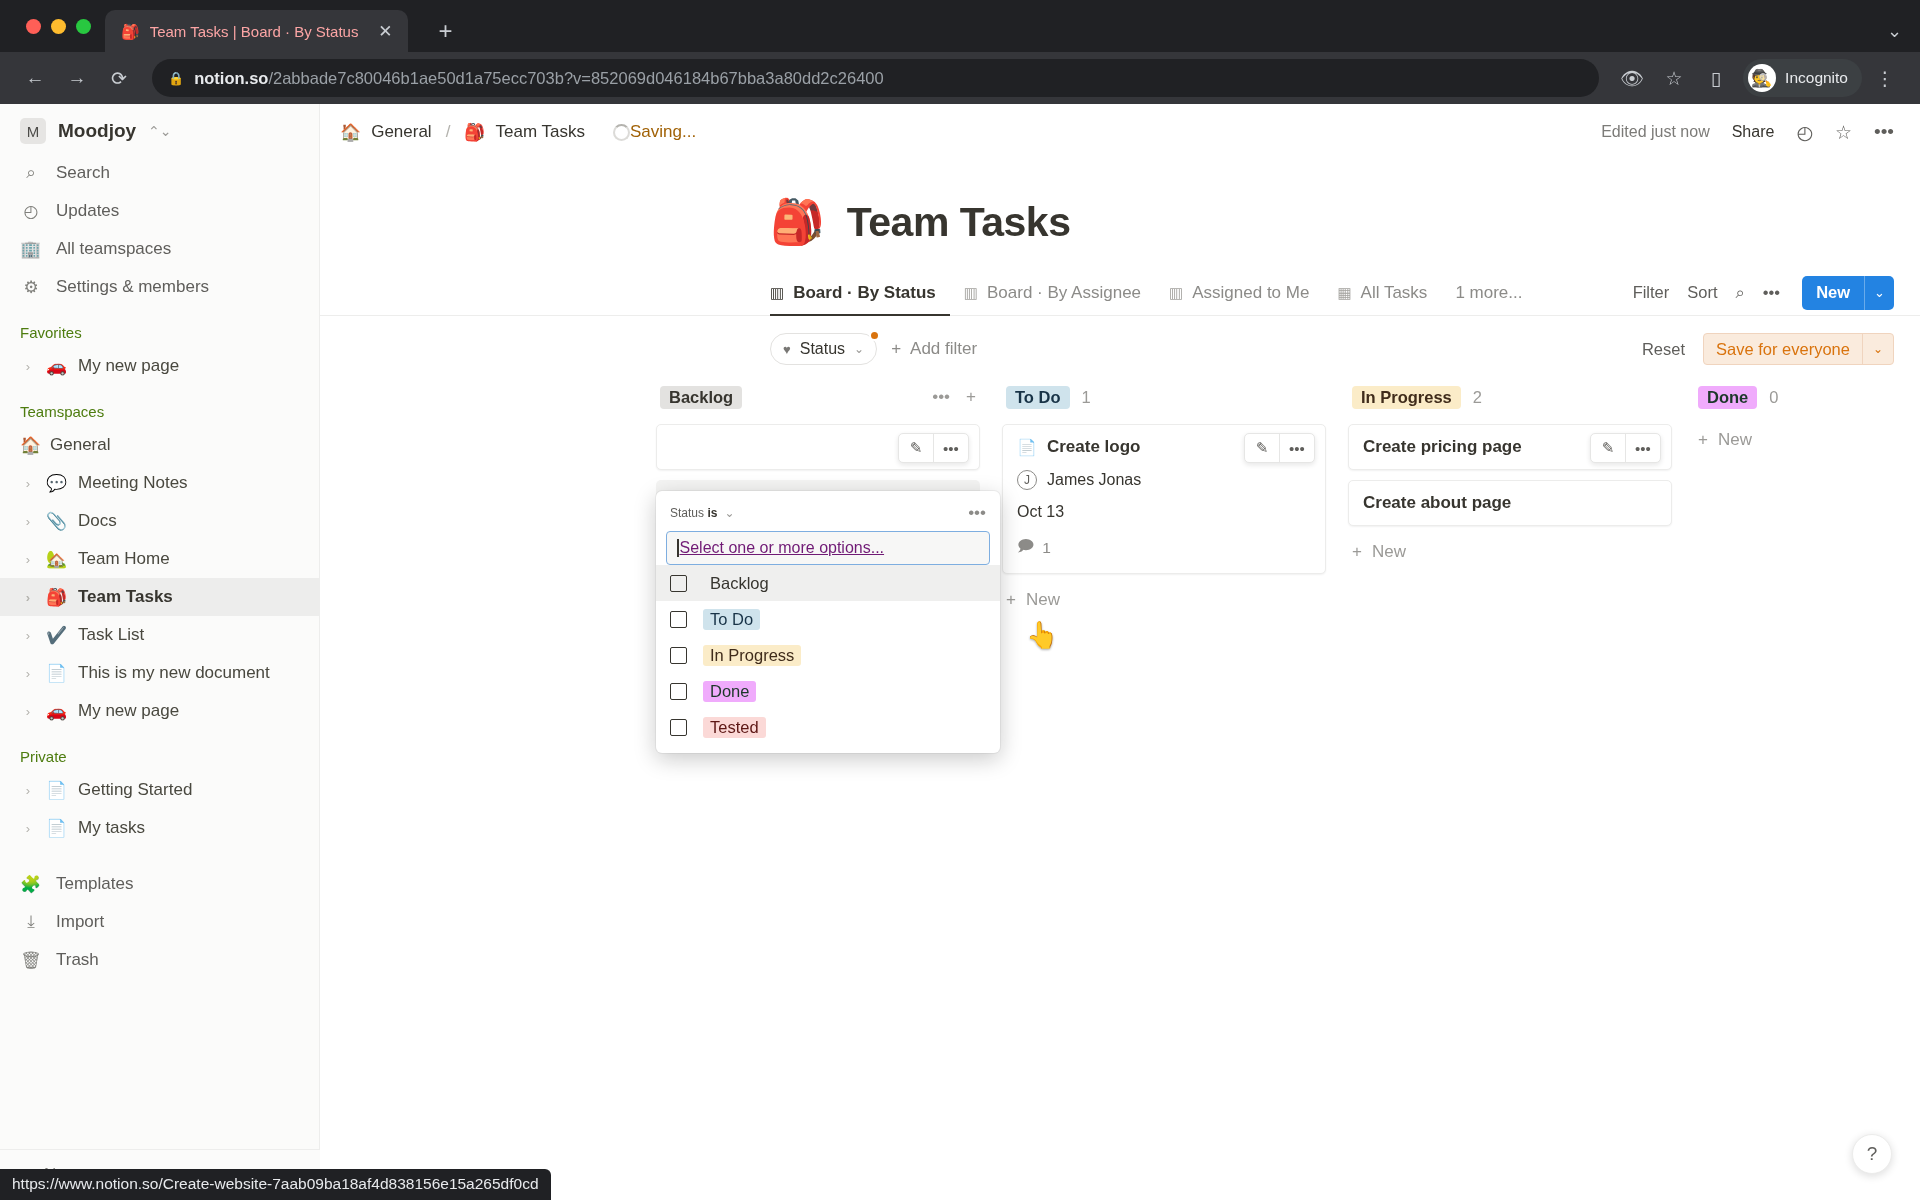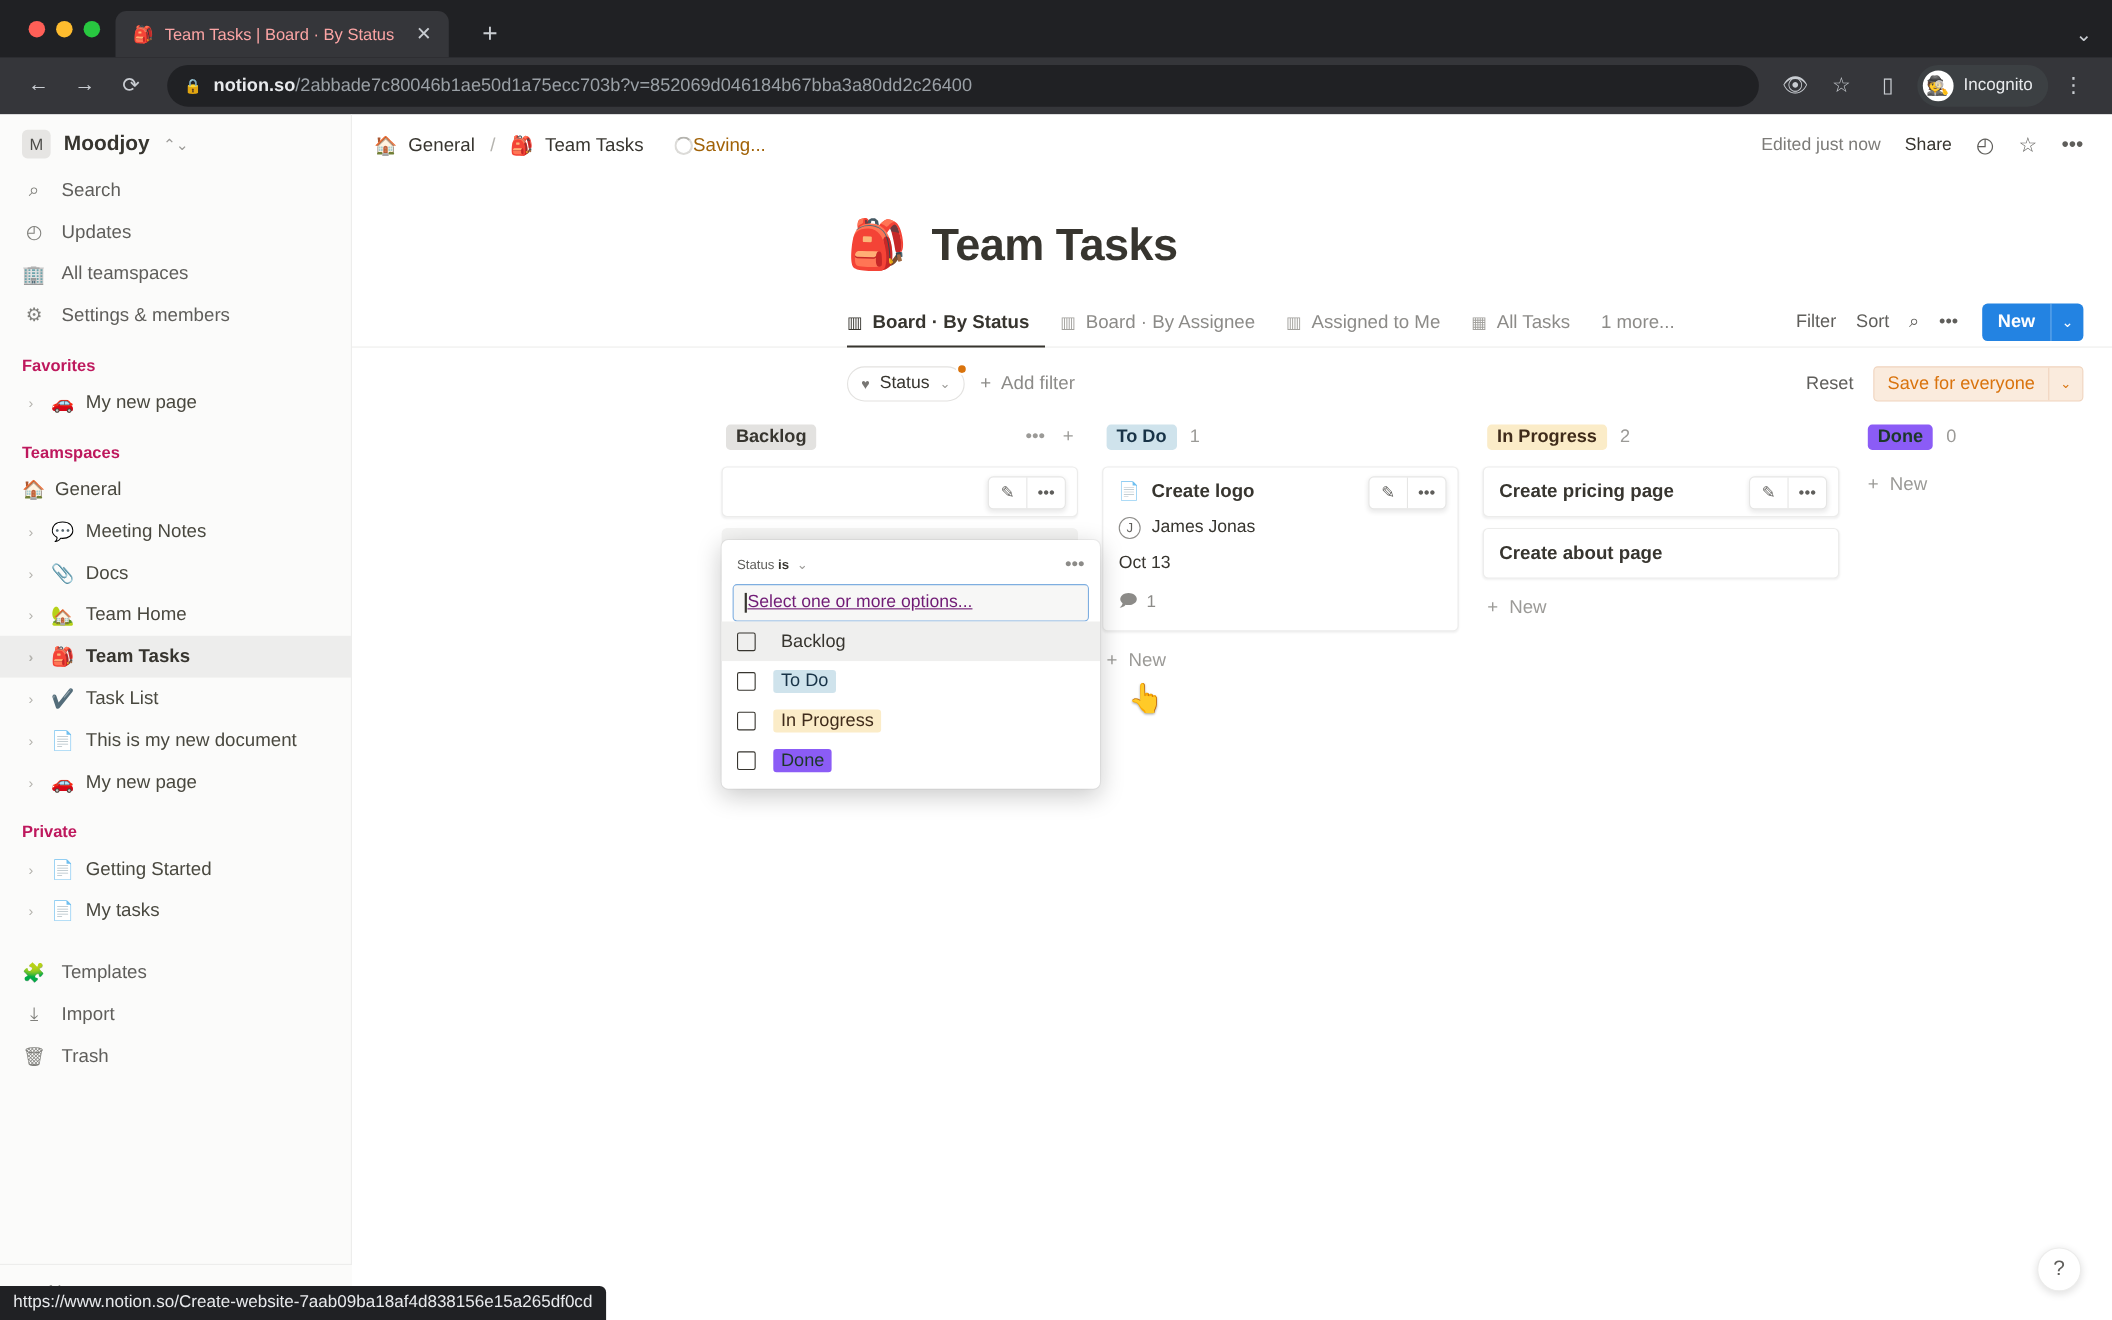--- a/index.html
+++ b/index.html
@@ -76,21 +76,21 @@
   .ws-avatar { width:26px;height:26px;border-radius:5px;background:#e6e5e3;color:#4d4c49;
     display:flex;align-items:center;justify-content:center;font-size:15px; }
   .ws-name { font-size:19px; font-weight:700; color:#37352f; }
   .ws-chevrons { color:#9b9a97; font-size:14px; line-height:1; }
 
   .nav-item {
     display:flex; align-items:center; gap:14px; height:38px; padding: 0 20px;
     color:#5f5e5b; font-size:17px;
   }
   .nav-item .ico { width:22px; display:flex; justify-content:center; color:#80807c; font-size:17px; }
-  .sec-label { font-size:15px; color:#be185d; padding: 18px 20px 6px 20px; font-weight: bold; }
+  .sec-label { font-size:15px; color:#4d7c0f; padding: 18px 20px 6px 20px; }
 
   .page-item {
     display:flex; align-items:center; gap:8px; height:38px; padding: 0 20px;
     color:#49483f; font-size:17px;
   }
   .page-item .caret { width:16px; color:#b4b3ae; font-size:13px; display:flex; justify-content:center;}
   .page-item .emoji { width:26px; font-size:17px; display:flex; justify-content:center; }
   .page-item.active { background:#ededec; font-weight:700; color:#37352f; }
   .page-item.noindent { padding-left:20px; }
   .page-item.noindent .emoji { width:22px; }
@@ -167,21 +167,21 @@
   .savebtn .chev { color:#d9730d; font-size:12px; padding:0 10px; display:flex;align-items:center; }
 
   
   .board { display:flex; gap:0; padding: 12px 0 0 336px; align-items:flex-start; }
   .col { width:346px; flex:none; padding-right:22px; }
   .col-head { display:flex; align-items:center; gap:12px; height:34px; padding: 0 4px; }
   .status-pill { font-size:16.5px; padding: 2px 9px; border-radius:4px; font-weight:600; }
   .pill-backlog { background:#e3e2e0; color:#37352f; }
   .pill-todo { background:#cfe3ec; color:#183347; }
   .pill-inprog { background:#fbecc8; color:#402c1b; }
-  .pill-done { background:#8b5cf6; color:#1c3829; }
+  .pill-done { background:#f0abfc; color:#1c3829; }
   .pill-tested { background:#fbd9d7; color:#5d1715; }
   .col-count { font-size:16.5px; color:#9b9a97; }
   .col-head-right { margin-left:auto; display:flex; align-items:center; gap:16px; color:#9b9a97; font-size:17px; }
 
   .card {
     background:#fff; border:1px solid #ececeb; border-radius:5px; padding: 12px 14px 12px 14px;
     margin-top: 10px; box-shadow: 0 1px 2px rgba(15,15,15,0.06); position:relative;
   }
   .card-title-row { display:flex; align-items:center; gap:10px; }
   .card-icon { font-size:16px; color:#9b9a97; }
@@ -594,20 +594,24 @@
           <span class="t pill-todo">To Do</span>
         </div>
         <div class="popt">
           <span class="checkbox"></span>
           <span class="t pill-inprog">In Progress</span>
         </div>
         <div class="popt">
           <span class="checkbox"></span>
           <span class="t pill-done">Done</span>
         </div>
+        <div class="popt">
+          <span class="checkbox"></span>
+          <span class="t pill-tested">Tested</span>
+        </div>
       </div>
 
       <div class="cursor">👆</div>
 
       <div class="help">?</div>
     </div>
   </div>
 
   <div class="statusurl">https://www.notion.so/Create-website-7aab09ba18af4d838156e15a265df0cd</div>
 </div>

